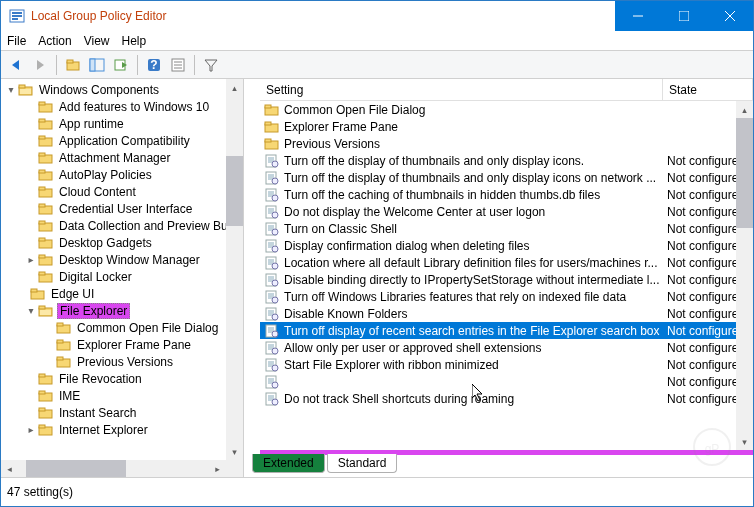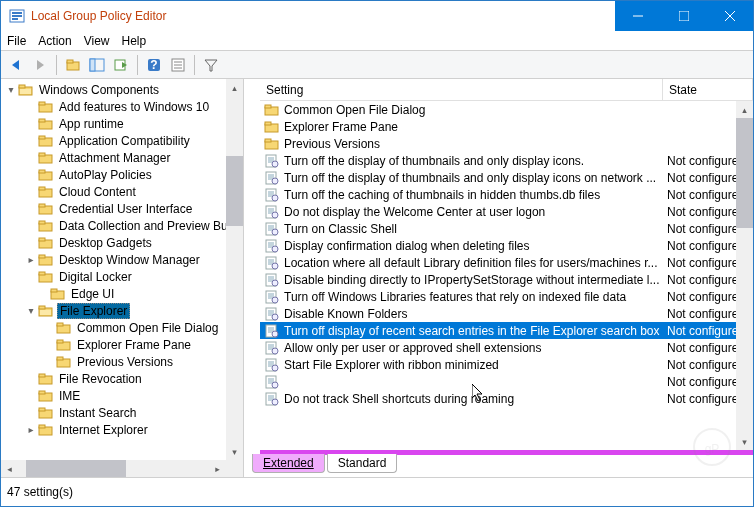--- a/index.html
+++ b/index.html
@@ -15,33 +15,33 @@
 .toolbar { height: 28px; display: flex; align-items: center; padding: 0 4px; gap: 2px; border-bottom: 1px solid #d0d0d0; background: #f5f6f7; }
 .toolbar .sep { width: 1px; height: 20px; background: #c0c0c0; margin: 0 3px; }
 .toolbar .btn { width: 22px; height: 22px; display: flex; align-items: center; justify-content: center; border: 1px solid transparent; }
 .main { flex: 1; display: flex; overflow: hidden; }
 .tree { width: 243px; border-right: 1px solid #d0d0d0; overflow: auto; position: relative; }
 .tree-inner { padding: 2px 0; }
 .tree-row { display: flex; align-items: center; height: 17px; white-space: nowrap; padding-right: 4px; }
 .tree-row .caret { width: 12px; display: inline-flex; justify-content: center; color: #666; font-size: 10px; }
 .tree-row .folder { width: 16px; height: 14px; margin: 0 3px 0 1px; }
 .tree-row .label { padding: 0 2px; }
-.tree-row.selected .label { border: 1px dotted #888; background: #0369a1; }
+.tree-row.selected .label { border: 1px dotted #888; background: #d946ef; }
 .right { flex: 1; display: flex; flex-direction: column; overflow: hidden; }
 .list { flex: 1; overflow: auto; border-bottom: 5px solid #d946ef; margin-left: 16px; }
 .list-header { display: flex; position: sticky; top: 0; background: #fff; border-bottom: 1px solid #e0e0e0; height: 22px; align-items: center; }
 .list-header .col { padding: 0 6px; border-right: 1px solid #e0e0e0; height: 100%; display: flex; align-items: center; }
 .list-row { display: flex; align-items: center; height: 17px; }
 .list-row .cell { padding: 0 4px; display: flex; align-items: center; overflow: hidden; white-space: nowrap; }
 .list-row .icon { width: 16px; height: 14px; margin-right: 4px; flex-shrink: 0; }
 .list-row.selected { background: #0078d7; color: #fff; }
 .tabs { height: 22px; display: flex; align-items: flex-start; padding-left: 8px; background: #fff; }
 .tab { padding: 2px 10px; border: 1px solid #b0b0b0; border-top: none; border-radius: 0 0 4px 4px; margin-right: 2px; background: #fff; position: relative; top: -1px; }
 .tab.active { background: #fff; }
-.tab.inactive { background: #f0abfc; text-decoration: underline; }
+.tab.inactive { background: #15803d; }
 .status { height: 29px; border-top: 1px solid #d0d0d0; display: flex; align-items: center; padding: 0 6px; }
 .col-setting { flex: 1; min-width: 0; }
 .col-state { width: 90px; flex-shrink: 0; }
 .scrollbar-v { position: absolute; right: 0; top: 0; bottom: 17px; width: 17px; background: #f0f0f0; }
 .scrollbar-h { height: 17px; background: #f0f0f0; display: flex; align-items: center; }
 .sb-btn { width: 17px; height: 17px; background: #f0f0f0; display: flex; align-items: center; justify-content: center; color: #606060; font-size: 9px; }
 .sb-thumb { background: #c2c3c9; }
 svg { display: block; }
 .watermark { position: absolute; right: 22px; bottom: 40px; opacity: .12; pointer-events: none; }
 .cursor { position: absolute; left: 472px; top: 384px; pointer-events: none; }
@@ -257,21 +257,21 @@
         <div class="tree-row" style="padding-left: 24px;">
           <span class="caret"></span>
           <span class="folder">
             <svg width="16" height="14">
               <rect x="1" y="4" width="13" height="8" fill="#f7d774" stroke="#c79a2a"></rect>
               <rect x="1" y="2" width="6" height="3" fill="#f7d774" stroke="#c79a2a"></rect>
             </svg>
           </span>
           <span class="label">Digital Locker</span>
         </div>
-        <div class="tree-row" style="padding-left: 36px;">
+        <div class="tree-row" style="padding-left: 16px;">
           <span class="caret"></span>
           <span class="folder">
             <svg width="16" height="14">
               <rect x="1" y="4" width="13" height="8" fill="#f7d774" stroke="#c79a2a"></rect>
               <rect x="1" y="2" width="6" height="3" fill="#f7d774" stroke="#c79a2a"></rect>
             </svg>
           </span>
           <span class="label">Edge UI</span>
         </div>
         <div class="tree-row selected" style="padding-left: 24px;">

